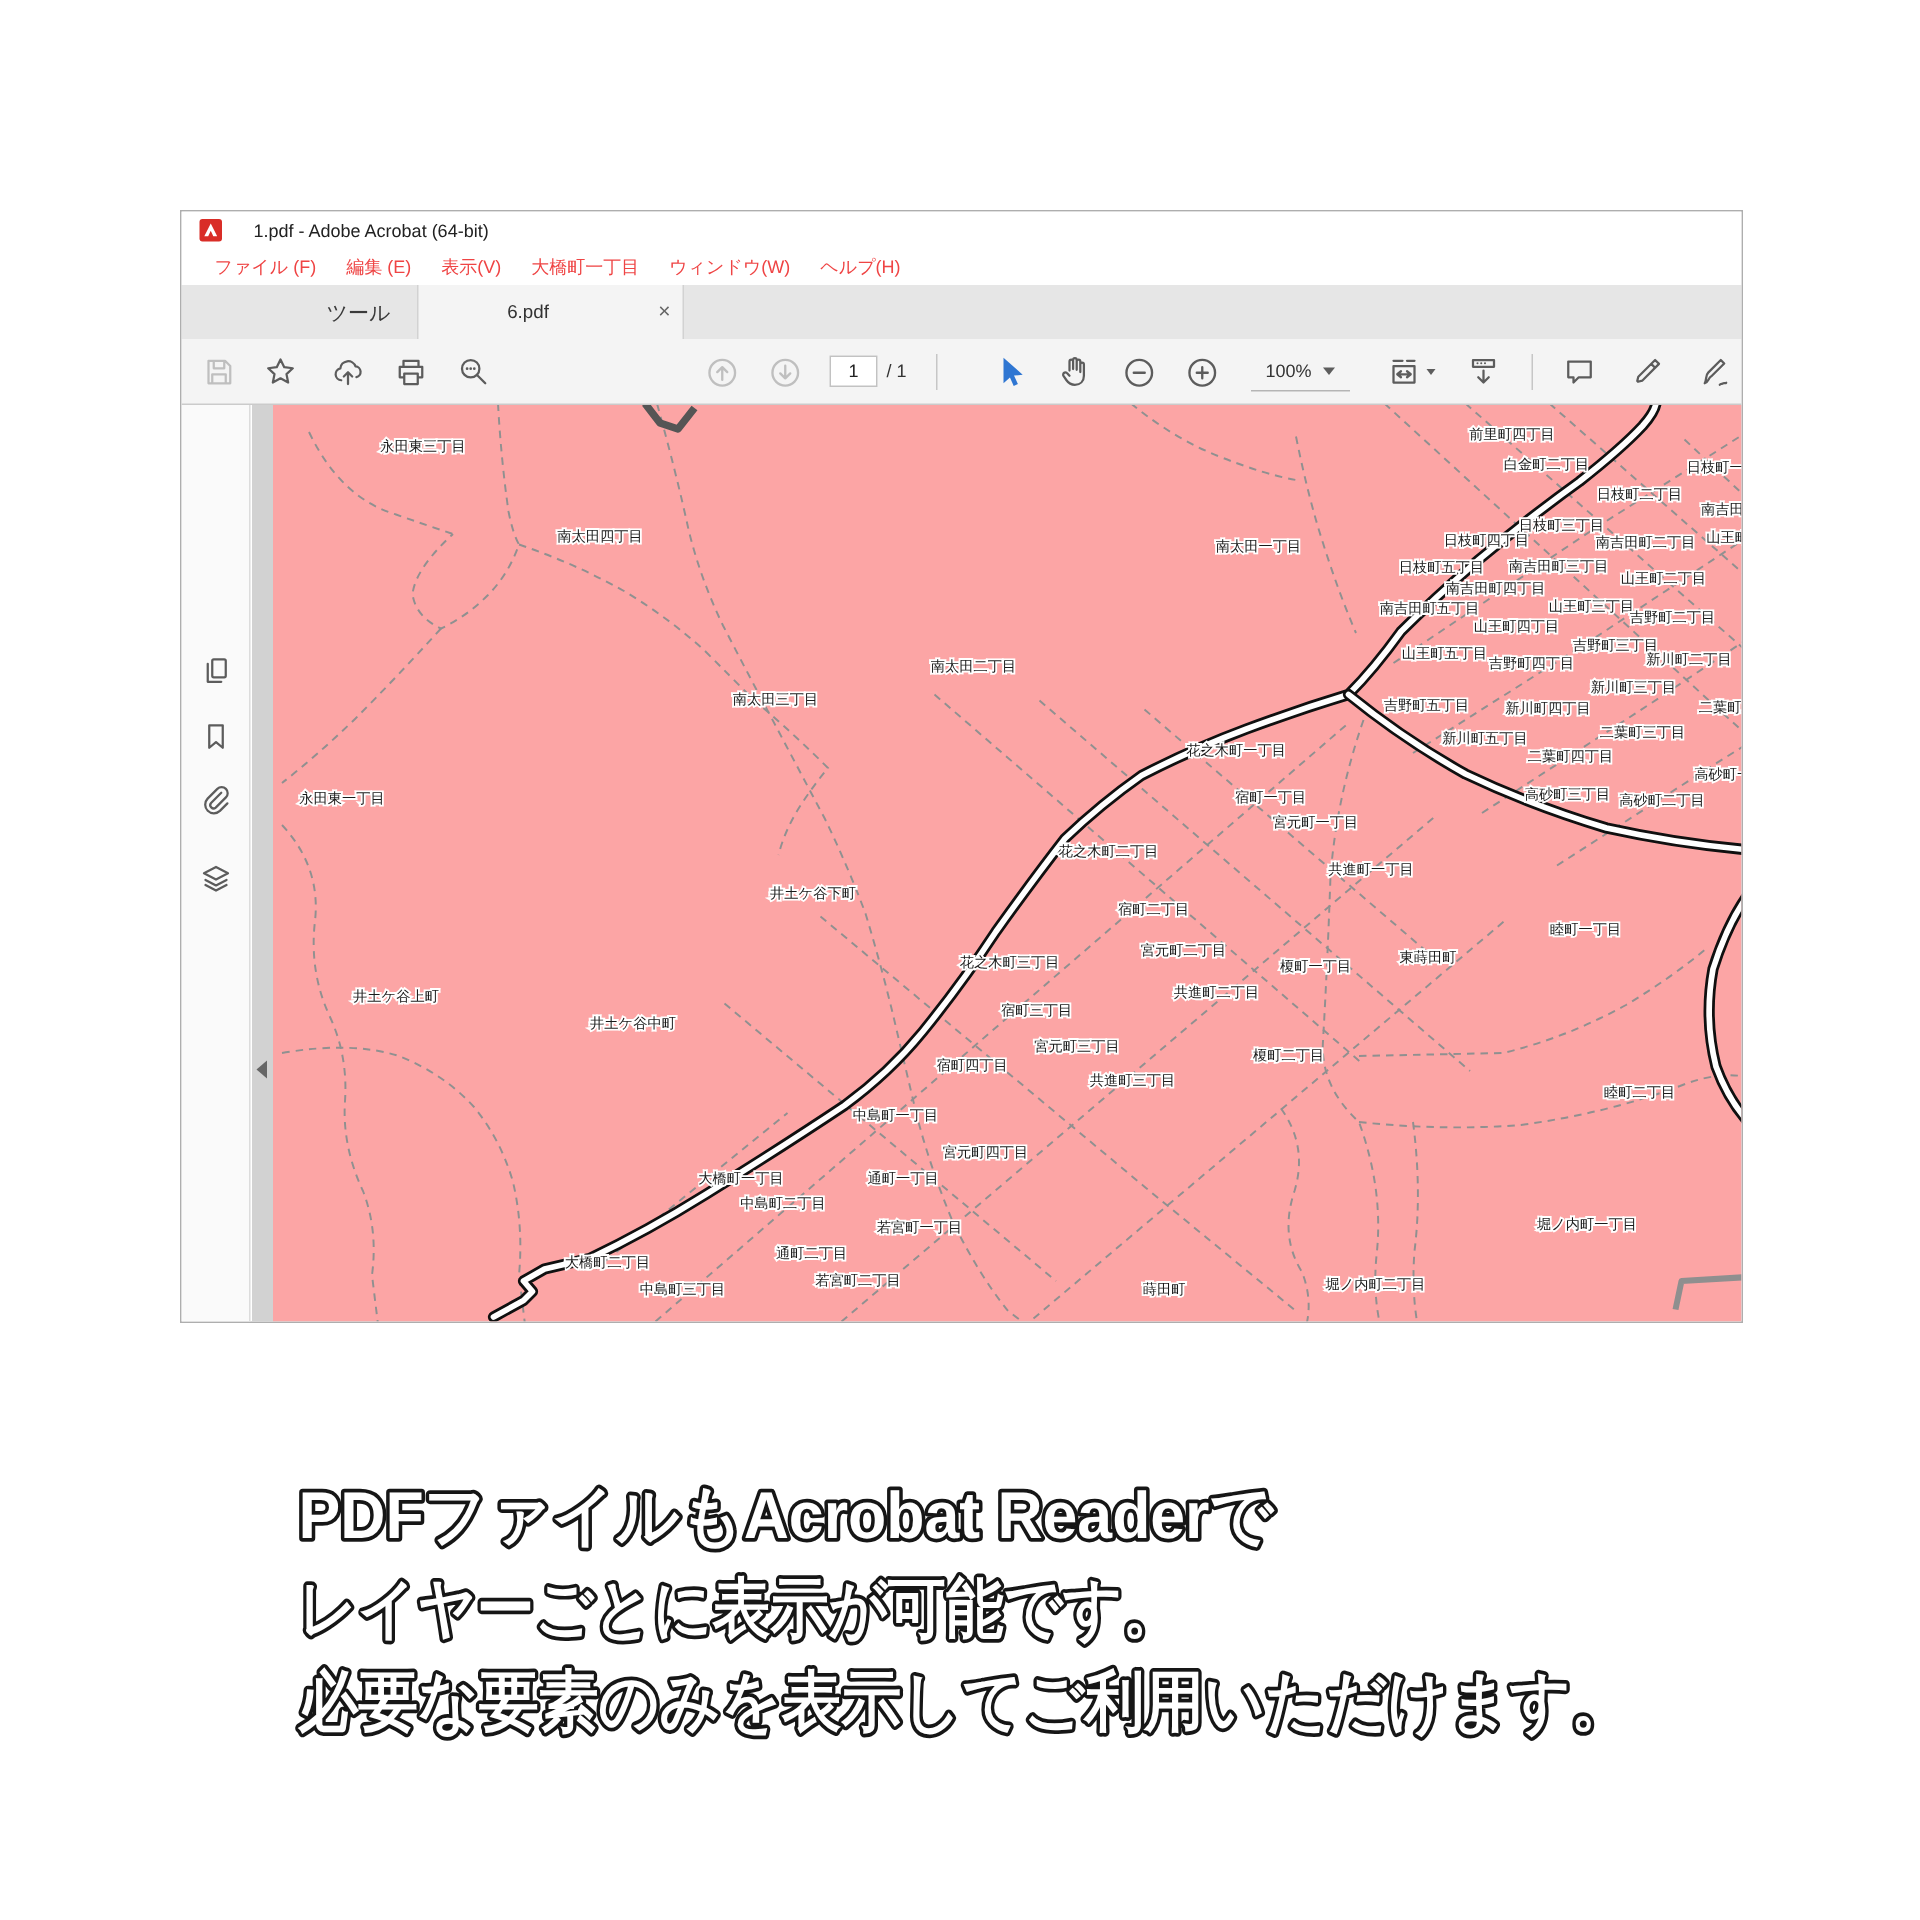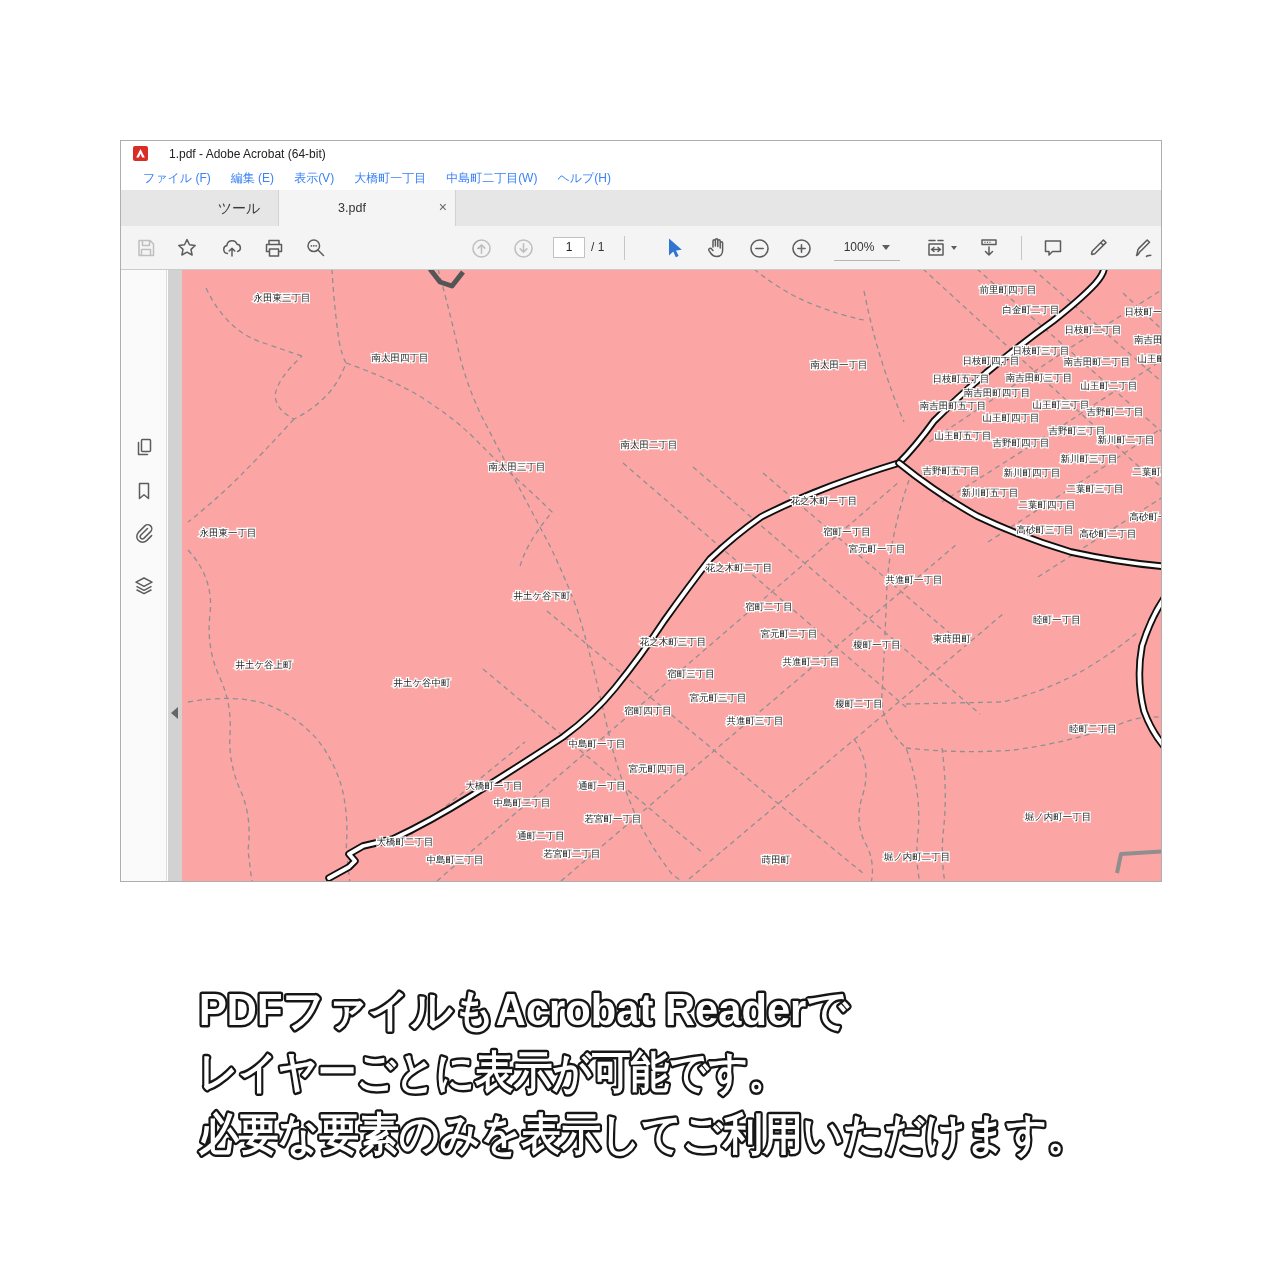--- a/index.html
+++ b/index.html
@@ -8,21 +8,21 @@
   .window{position:absolute;left:120px;top:140px;width:1042px;height:742px;
           border:1px solid #aeaeae;background:#fff;box-sizing:border-box;overflow:hidden;}
   
   .titlebar{position:absolute;left:0;top:0;right:0;height:25px;background:#fff;
             display:flex;align-items:center;padding-left:12px;gap:21px;}
   .titlebar .ttl{font-size:12px;color:#222;}
   .acro{width:15px;height:15px;background:#d92d27;border-radius:2px;flex:0 0 auto;}
   
   .menubar{position:absolute;left:0;top:25px;right:0;height:24px;background:#fff;
            display:flex;align-items:center;padding-left:12px;}
-  .menubar span{font-size:12px;color:#3b82f6;padding:3px 10px;cursor:default;}
+  .menubar span{font-size:12px;color:#ef4444;padding:3px 10px;cursor:default;}
   
   .tabbar{position:absolute;left:0;top:49px;right:0;height:36px;background:#e6e6e6;}
   .tabbtn{position:absolute;top:0;height:36px;line-height:36px;font-size:14px;color:#3a3a3a;text-align:center;}
   .tab-home{left:10px;width:70px;margin-top:36px;}
   .tab-tools{left:88px;width:60px;text-align:center;}
   .doctab{position:absolute;left:157px;top:0;width:176px;height:36px;background:#f4f4f4;
           border-left:1px solid #d2d2d2;border-right:1px solid #d2d2d2;}
   .doctab .lbl{position:absolute;left:0;right:30px;top:0;height:36px;line-height:36px;
                text-align:center;font-size:12.5px;color:#333;}
   .doctab .x{position:absolute;right:8px;top:0;height:36px;line-height:34px;font-size:14px;color:#666;}
@@ -80,29 +80,29 @@
       </svg>
     </div>
     <span class="ttl">1.pdf - Adobe Acrobat (64-bit)</span>
   </div>
 
   <div class="menubar">
     <span>ファイル (F)</span>
     <span>編集 (E)</span>
     <span>表示(V)</span>
     <span>大橋町一丁目</span>
-    <span>中島町二丁目(W)</span>
+    <span>ウィンドウ(W)</span>
     <span>ヘルプ(H)</span>
   </div>
 
   <div class="tabbar">
     <div class="tabbtn tab-home">ホーム</div>
     <div class="tabbtn tab-tools">ツール</div>
     <div class="doctab">
-      <div class="lbl">3.pdf</div>
+      <div class="lbl">6.pdf</div>
       <div class="x">×</div>
     </div>
   </div>
 
   <div class="toolbar">
     <div class="tbtn" style="left:10px">
       <svg width="24" height="24" viewBox="0 0 24 24" class="ic-dis">
         <path d="M5 4.5h11l3.5 3.5v11.5H5z M8.5 4.5v5h7v-5 M7.5 19.5v-6h9v6"></path>
         </svg>
     </div>

